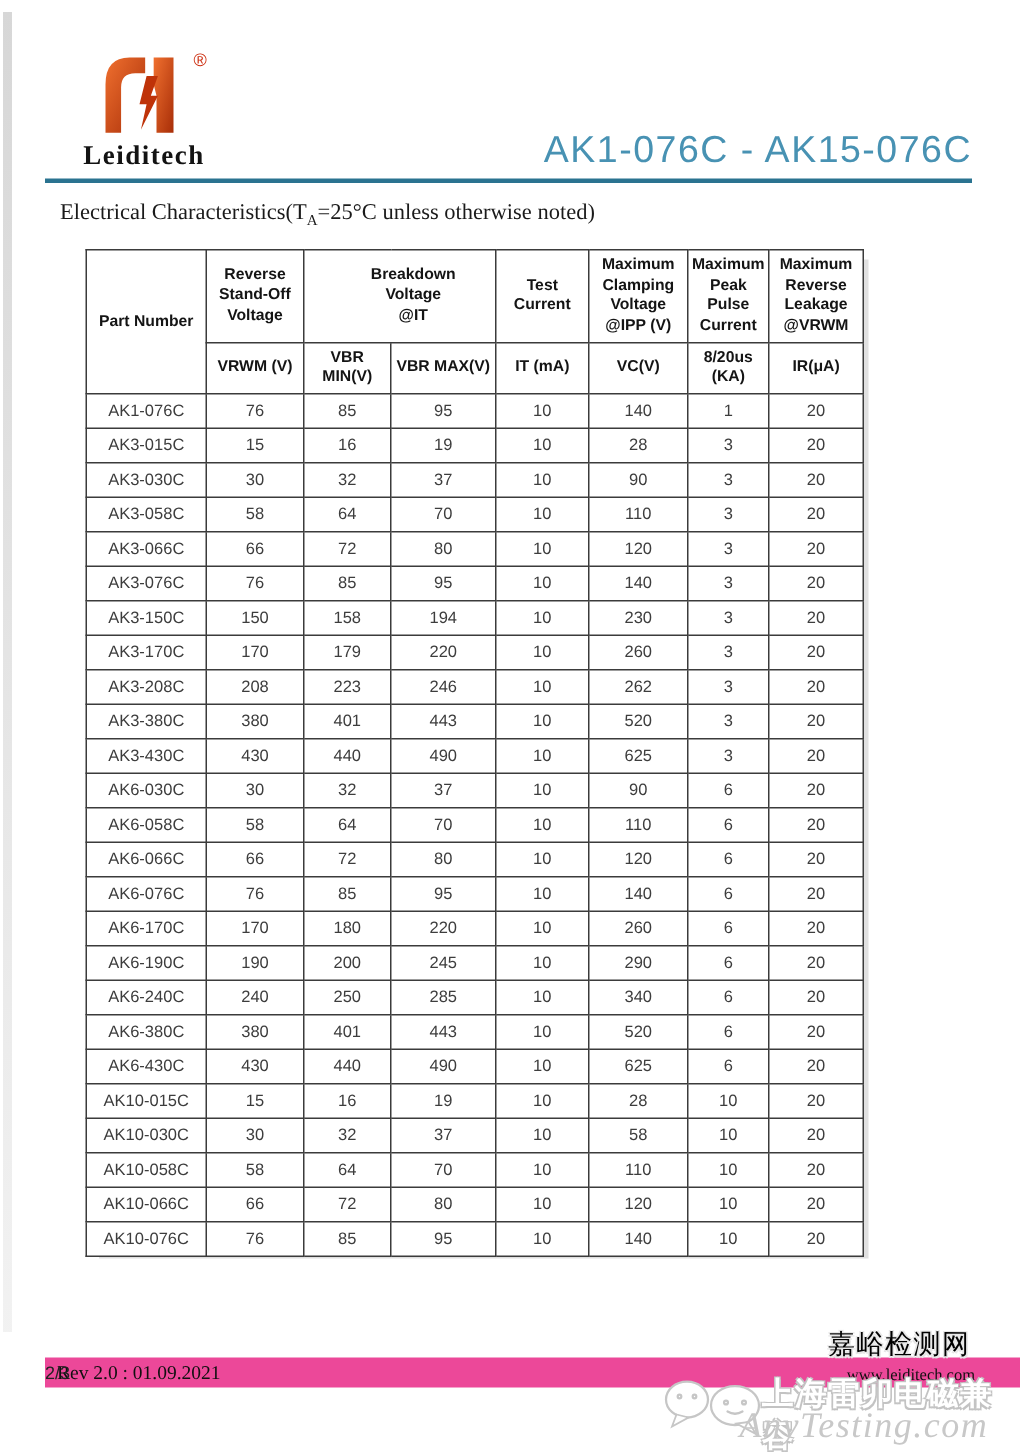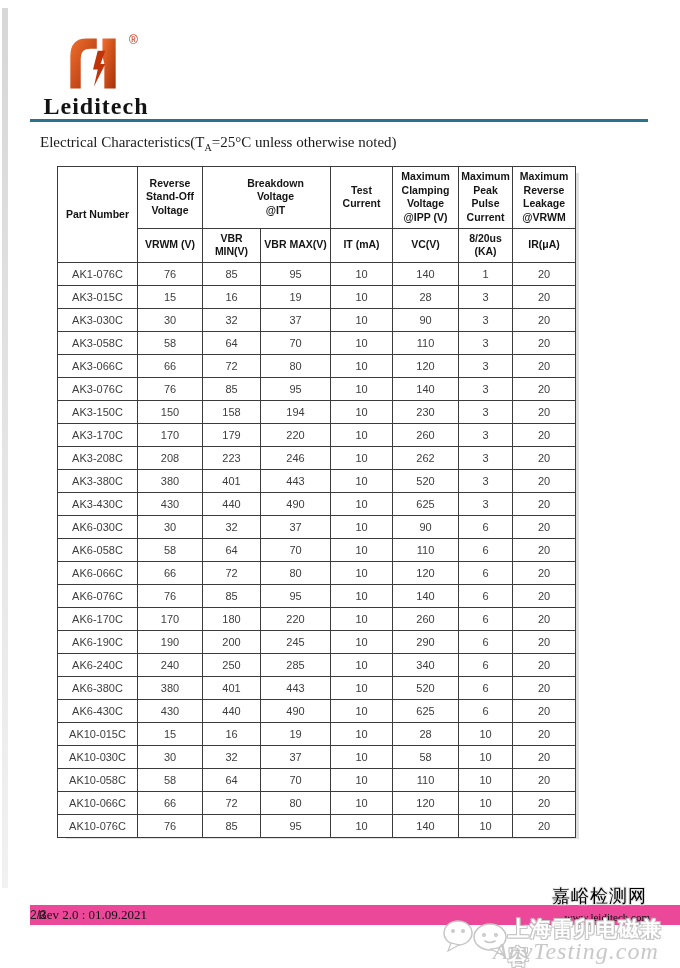--- a/index.html
+++ b/index.html
@@ -6,21 +6,21 @@
   body { width:680px; height:968px; background:#f4f4f4; font-family:"Liberation Sans",sans-serif; }
   .page { position:relative; width:680px; height:968px; background:#ffffff; overflow:hidden; }
 
   .scan-left { position:absolute; left:2px; top:8px; width:6px; height:880px;
     background:linear-gradient(to bottom,#c6c6c6,#ececec); opacity:.7; }
 
   
   .logo-emblem { position:absolute; left:56px; top:28px; width:74px; height:68px; }
   .reg-mark { position:absolute; left:129px; top:33px; color:#cc2a0c; font-size:12px; }
   .brand-name { position:absolute; left:38px; top:93px; width:116px; text-align:center;
-    font-family:"Liberation Serif",serif; font-weight:bold; font-size:24px; letter-spacing:1px; color:#131313; }
+    font-family:"Liberation Serif",serif; font-weight:bold; font-size:18px; letter-spacing:1px; color:#131313; }
   .model-range { position:absolute; top:86px; right:32px; font-size:25px; letter-spacing:1px; }
   .header-rule { position:absolute; left:30px; top:119px; width:618px; height:3px; }
 
   .section-title { position:absolute; left:40px; top:134px; font-family:"Liberation Serif",serif;
     font-size:15px; color:#1a1a1a;text-align:center; }
   .section-title sub { font-size:10px; }
 
   
   table.ec { position:absolute; left:57px; top:166px; width:518px; border-collapse:collapse;
     table-layout:fixed; background:#fff; box-shadow:6px 4px 0 -3px #e0e0e0; }
@@ -63,20 +63,21 @@
         <stop offset="1" stop-color="#a82e08"></stop>
       </linearGradient>
     </defs>
     <path d="M12 64 V30 Q12 11 29 11 H40 V22 H33 Q23 22 23 32 V64 Z" fill="url(#lg)"></path>
     <path d="M46 11 H60 V64 H48 V38 L46 30 Z" fill="url(#lg)"></path>
     <path d="M41 24 L49 24 L44 38 L49 38 L37 62 L41 44 L36 44 Z" fill="#bf3309"></path>
   </svg>
   <span class="reg-mark">®</span>
   <div class="brand-name">Leiditech</div>
 
+  <div class="model-range" style="color: rgb(72, 146, 179);">AK1-076C - AK15-076C</div>
   <div class="header-rule" style="background: rgb(42, 115, 144);"></div>
 
   <div class="section-title">
     <span>Electrical Characteristics(T</span><sub>A</sub><span>=25°C unless otherwise noted)</span>
   </div>
 
   <table class="ec">
     <colgroup>
       <col style="width:80px">
         <col style="width:65px">

